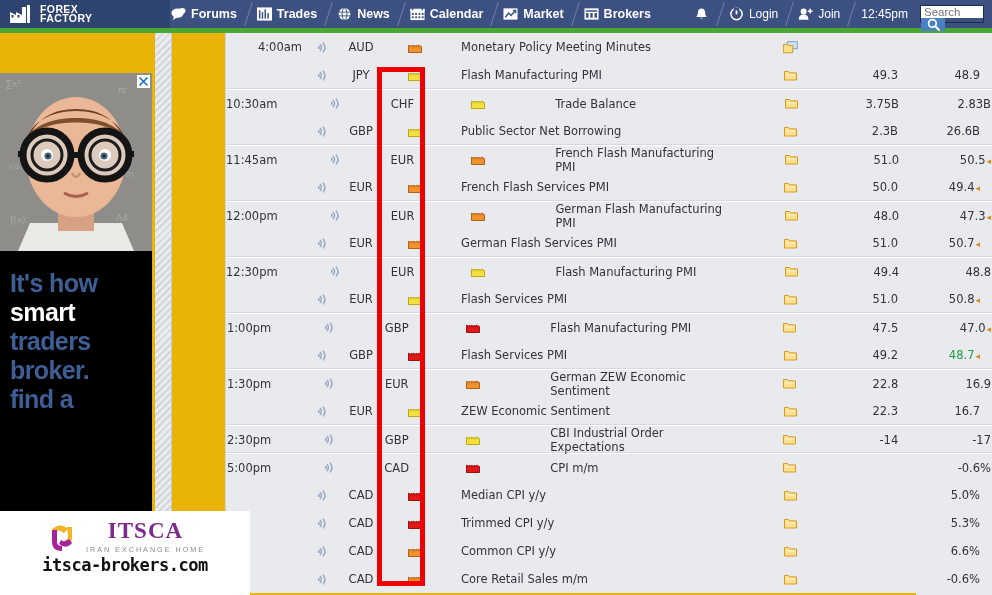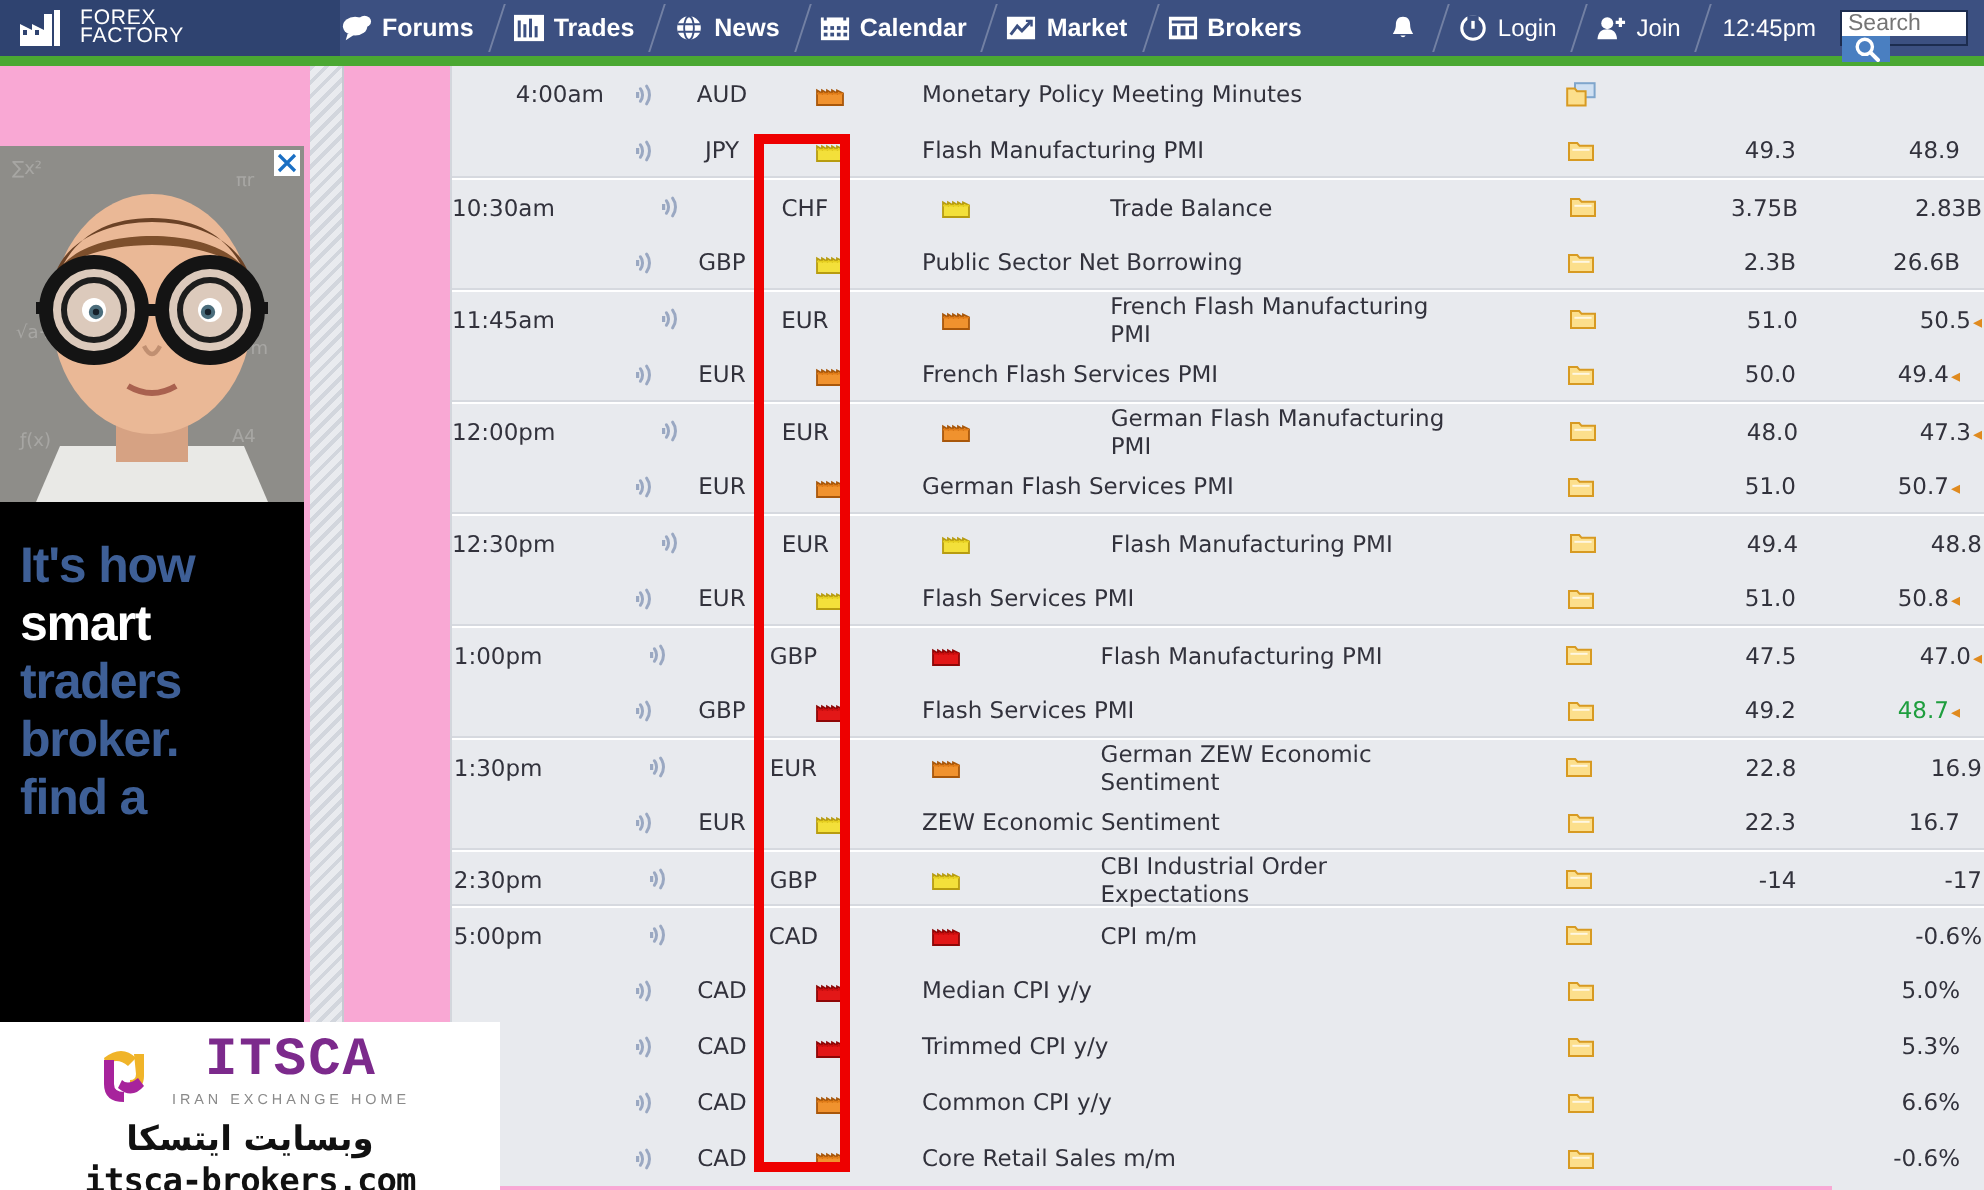--- a/index.html
+++ b/index.html
@@ -21,21 +21,21 @@
     position: absolute; left: 0; top: 0; width: 170px; height: 28px;
     background: #2f4370;
   }
   #logo-wrap {
     position: absolute; left: 10px; top: 2px;
     display: flex; align-items: center; gap: 4px;
     height: 24px;
   }
   #logo-mark { width: 26px; height: 18px; display:block; }
   #logo-text {
-    color: #ffffff; font-weight: normal; font-size: 10.5px; line-height: 9.5px;
+    color: #ffffff; font-weight: bold; font-size: 10.5px; line-height: 9.5px;
     letter-spacing: .4px;
     font-family: "Liberation Sans", sans-serif;
   }
   #logo-text span { display: block; }
 
   .nav-items {
     position: absolute; left: 162px; top: 0; height: 28px;
     display: flex; align-items: center;
   }
   .nav-item {
@@ -82,21 +82,21 @@
     background: #4aa832; z-index: 38;
   }
   #greenbar .notch {
     position: absolute; left: 148px; top: -10px; width: 40px; height: 12px;
     background: #4aa832; transform: skewX(-20deg);
   }
 
   
   #body-area {
     position: absolute; left: 0; top: 33px; width: 916px; height: 562px;
-    background: #f9a8d4;
+    background: #eab308;
   }
   
   #hatch {
     position: absolute; left: 155px; top: 0; width: 17px; height: 562px;
     background: repeating-linear-gradient(135deg, #d2d6dd 0px, #d2d6dd 2px, #e9ebef 2px, #e9ebef 5px);
     border-right: 1px solid #c6cad2;
   }
 
   
   #ad {
@@ -124,22 +124,22 @@
   #watermark {
     position: absolute; left: 0; top: 478px; width: 250px; height: 117px;
     background: #ffffff; z-index: 30;
     display: flex; flex-direction: column; align-items: center;
     padding-top: 8px;
   }
   #wm-logo-row { display: flex; align-items: center; gap: 7px; }
   #wm-mark { width: 34px; height: 34px; }
   #wm-right { display:flex; flex-direction: column; align-items:center; }
   #wm-name {
-    color: #7c2a8c; font-size: 27px; font-weight: bold; letter-spacing: 1px;
-    font-family: Liberation Mono, monospace; line-height: 24px;
+    color: #7c2a8c; font-size: 23px; font-weight: bold; letter-spacing: 1px;
+    font-family: Liberation Serif, serif; line-height: 24px;
   }
   #wm-sub {
     color: #8a8a8a; font-size: 7.2px; letter-spacing: 2px;
     font-family: "Liberation Sans", sans-serif; margin-top: 2px;
   }
   #wm-fa {
     color: #111; font-size: 17px; font-weight: bold; margin-top: 6px;
     font-family: "DejaVu Sans", sans-serif; direction: rtl;
   }
   #wm-url {
@@ -827,21 +827,20 @@
           <path d="M7 9 q9 -7 16 0 l-4 4 q-6 -5 -11 0 Z" fill="#f0b429"></path>
           <path d="M22 7 l5 0 0 11 q0 7 -7 7 l0 -5 q3 0 3 -3 Z" fill="#f0b429"></path>
           <path d="M7 10 l5 0 0 12 q0 4 5 4 l0 5 q-10 0 -10 -9 Z" fill="#a7239c"></path>
           <path d="M14 24 q7 6 13 -1 l-3 -4 q-5 4 -8 1 Z" fill="#a7239c"></path>
         </svg>
         <div id="wm-right">
           <div id="wm-name">ITSCA</div>
           <div id="wm-sub">IRAN EXCHANGE HOME</div>
         </div>
       </div>
-      <div id="wm-fa">وبسایت ایتسکا</div>
       <div id="wm-url">itsca-brokers.com</div>
     </div>
   </div>
 
   <div id="topnav">
     <div class="navbg-dark"></div>
 
     <div id="logo-wrap">
       <svg id="logo-mark" viewBox="0 0 26 18">
         <path d="M0 18 L0 7 L6 10 L6 7 L12 10 L12 2 L16 2 L16 18 Z" fill="#ffffff"></path>

